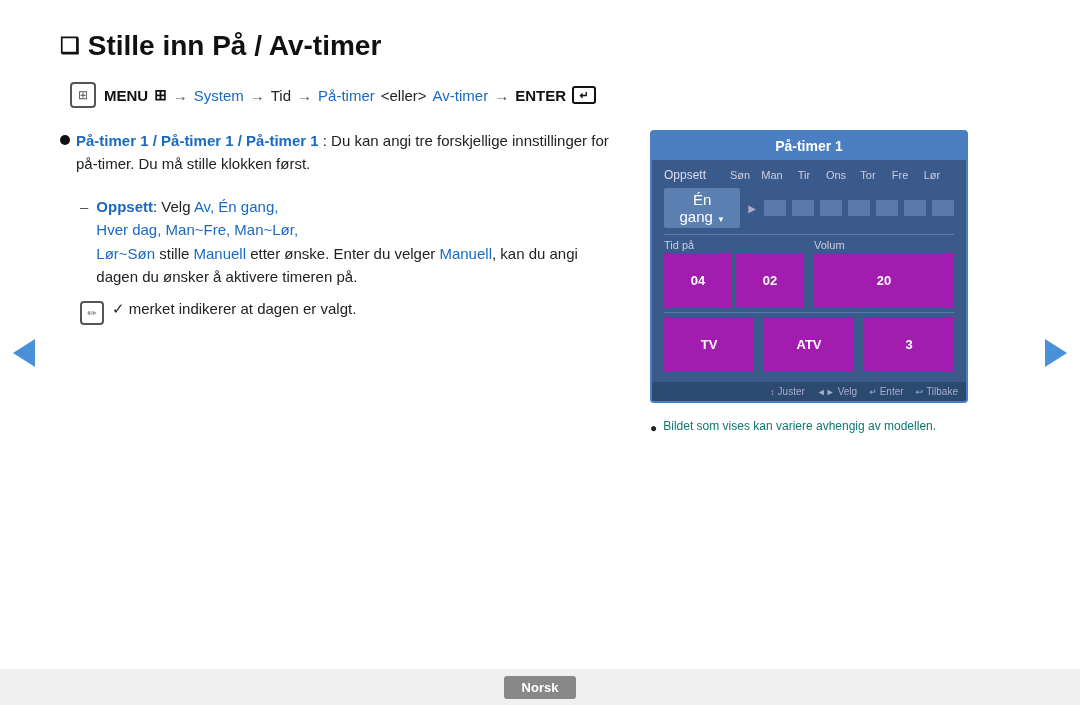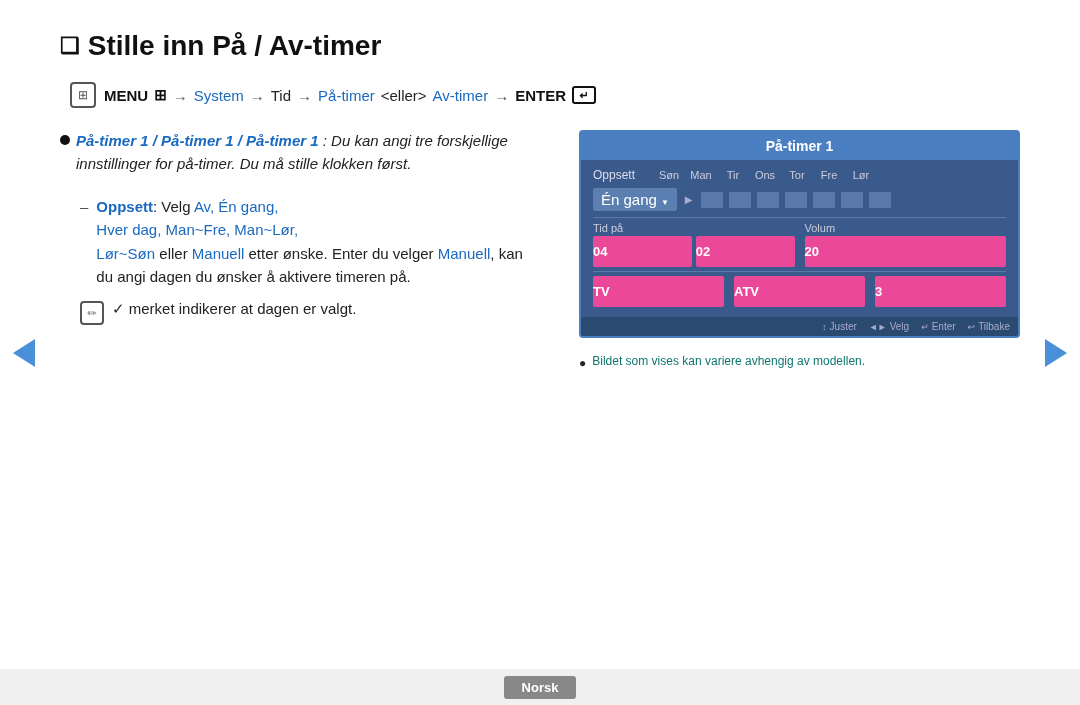--- a/index.html
+++ b/index.html
@@ -89,21 +89,20 @@
       flex: 0 0 370px;
       display: flex;
       flex-direction: column;
       gap: 12px;
     }
 
     .bullet-heading {
       font-size: 15px;
       margin-bottom: 10px;
       line-height: 1.5;
-      font-style: italic;
     }
 
     .bullet-heading .blue-bold {
       color: #1a6abf;
       font-weight: bold;
     }
 
     .bullet-item {
       display: flex;
       align-items: flex-start;
@@ -159,21 +158,21 @@
       flex-shrink: 0;
       margin-top: 1px;
     }
 
     
     .tv-panel {
       border: 2px solid #4a7fc1;
       background: #3a5a8c;
       border-radius: 4px;
       overflow: hidden;
-      width: 441px;
+      width: 318px;
     }
 
     .tv-panel-title {
       background: #4a7fc1;
       color: #fff;
       text-align: center;
       font-size: 14px;
       font-weight: bold;
       padding: 6px 0;
     }
@@ -257,26 +256,26 @@
       flex: 1;
     }
 
     .tv-field-label {
       font-size: 11px;
       color: #ccd;
       margin-bottom: 2px;
     }
 
     .tv-field-value {
-      background: #ec4899;
+      background: #a21caf;
       color: #fff;
       font-size: 13px;
       font-weight: bold;
-      padding: 8px 0;
-      text-align: left;
+      padding: 20px 0;
+      text-align: center;
       border-radius: 2px;
     }
 
     .tv-panel-footer {
       background: #2a4a70;
       display: flex;
       justify-content: flex-end;
       gap: 12px;
       padding: 4px 8px;
       font-size: 10px;
@@ -411,21 +410,21 @@
         <div class="bullet-heading">
           <span class="blue-bold">På-timer 1 / På-timer 1 / På-timer 1</span>
           <span> : Du kan angi tre forskjellige innstillinger for på-timer. Du må stille klokken først.</span>
         </div>
       </div>
 
       <div class="sub-list">
         <div class="sub-item">
           <span class="dash">–</span>
           <div>
-            <span class="blue-bold">Oppsett</span><span>: Velg </span><span class="blue">Av, Én gang,<br>Hver dag, Man~Fre, Man~Lør,<br>Lør~Søn</span><span> eller </span><span class="blue">Manuell</span><span> etter ønske. Enter du velger </span><span class="blue">Manuell</span><span>, kan du angi dagen du ønsker å aktivere timeren på.</span>
+            <span class="blue-bold">Oppsett</span><span>: Velg </span><span class="blue">Av, Én gang,<br>Hver dag, Man~Fre, Man~Lør,<br>Lør~Søn</span><span> stille </span><span class="blue">Manuell</span><span> etter ønske. Enter du velger </span><span class="blue">Manuell</span><span>, kan du angi dagen du ønsker å aktivere timeren på.</span>
           </div>
         </div>
       </div>
 
       <div class="note-row">
         <div class="note-icon">✏</div>
         <div>
           <span>✓</span>
           <span> merket indikerer at dagen er valgt.</span>
         </div>

